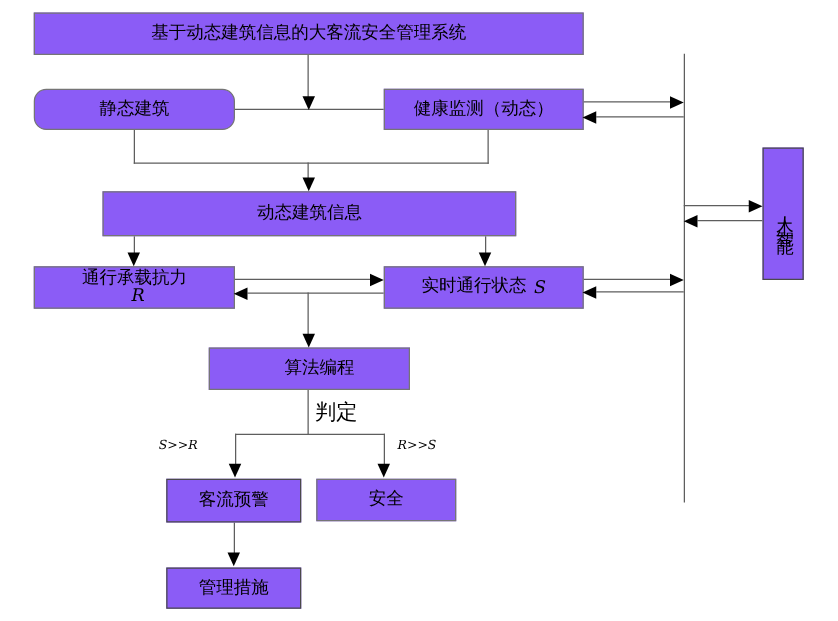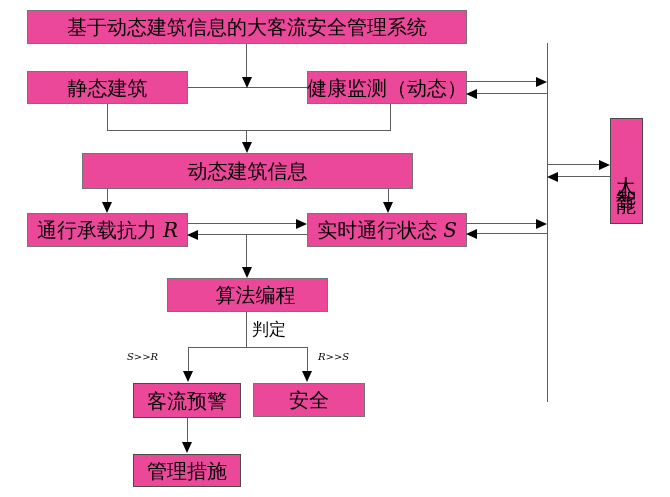--- a/index.html
+++ b/index.html
@@ -7,25 +7,25 @@
     position:relative;
     width:670px;height:497px;
     background:#ffffff;
     font-family:"Liberation Serif","DejaVu Serif",serif;
     color:#000;
     overflow:hidden;
   }
   .box{
     position:absolute;
     border:1px solid #757575;
-    background:#ec4899;
+    background:#8b5cf6;
     display:flex;
     align-items:center;
     justify-content:center;
-    font-size:20px;
+    font-size:14px;
     line-height:1;
     white-space:nowrap;
     box-sizing:border-box;
     z-index:2;
   }
   .box .var{font-style:italic;margin-left:6px;font-family:"DejaVu Serif",serif;}
   .vbox{
     writing-mode:vertical-rl;
     text-orientation:upright;
     letter-spacing:6px;
@@ -102,33 +102,33 @@
 
   <div class="hline" style="left:547px;top:164px;width:54px;"></div>
   <div class="ah ah-r" style="left:599px;top:160px;"></div>
   <div class="hline" style="left:558px;top:176px;width:52px;"></div>
   <div class="ah ah-l" style="left:547px;top:172px;"></div>
 
   <div class="box" style="left:27px;top:10px;width:440px;height:34px;">
     <span>基于动态建筑信息的大客流安全管理系统</span>
   </div>
 
-  <div class="box" style="left:27px;top:71px;width:161px;height:33px;">
+  <div class="box" style="left:27px;top:71px;width:161px;height:33px;border-radius:10px;">
     <span>静态建筑</span>
   </div>
 
   <div class="box" style="left:307px;top:71px;width:160px;height:33px;">
     <span>健康监测（动态）</span>
   </div>
 
   <div class="box" style="left:82px;top:153px;width:331px;height:36px;">
     <span>动态建筑信息</span>
   </div>
 
-  <div class="box" style="left:27px;top:213px;width:161px;height:34px;">
+  <div class="box" style="left:27px;top:213px;width:161px;height:34px;flex-direction:column;">
     <span>通行承载抗力</span>
     <span class="var">R</span>
   </div>
 
   <div class="box" style="left:307px;top:213px;width:160px;height:34px;">
     <span>实时通行状态</span>
     <span class="var">S</span>
   </div>
 
   <div class="box" style="left:167px;top:278px;width:161px;height:34px;padding-left:16px;">

